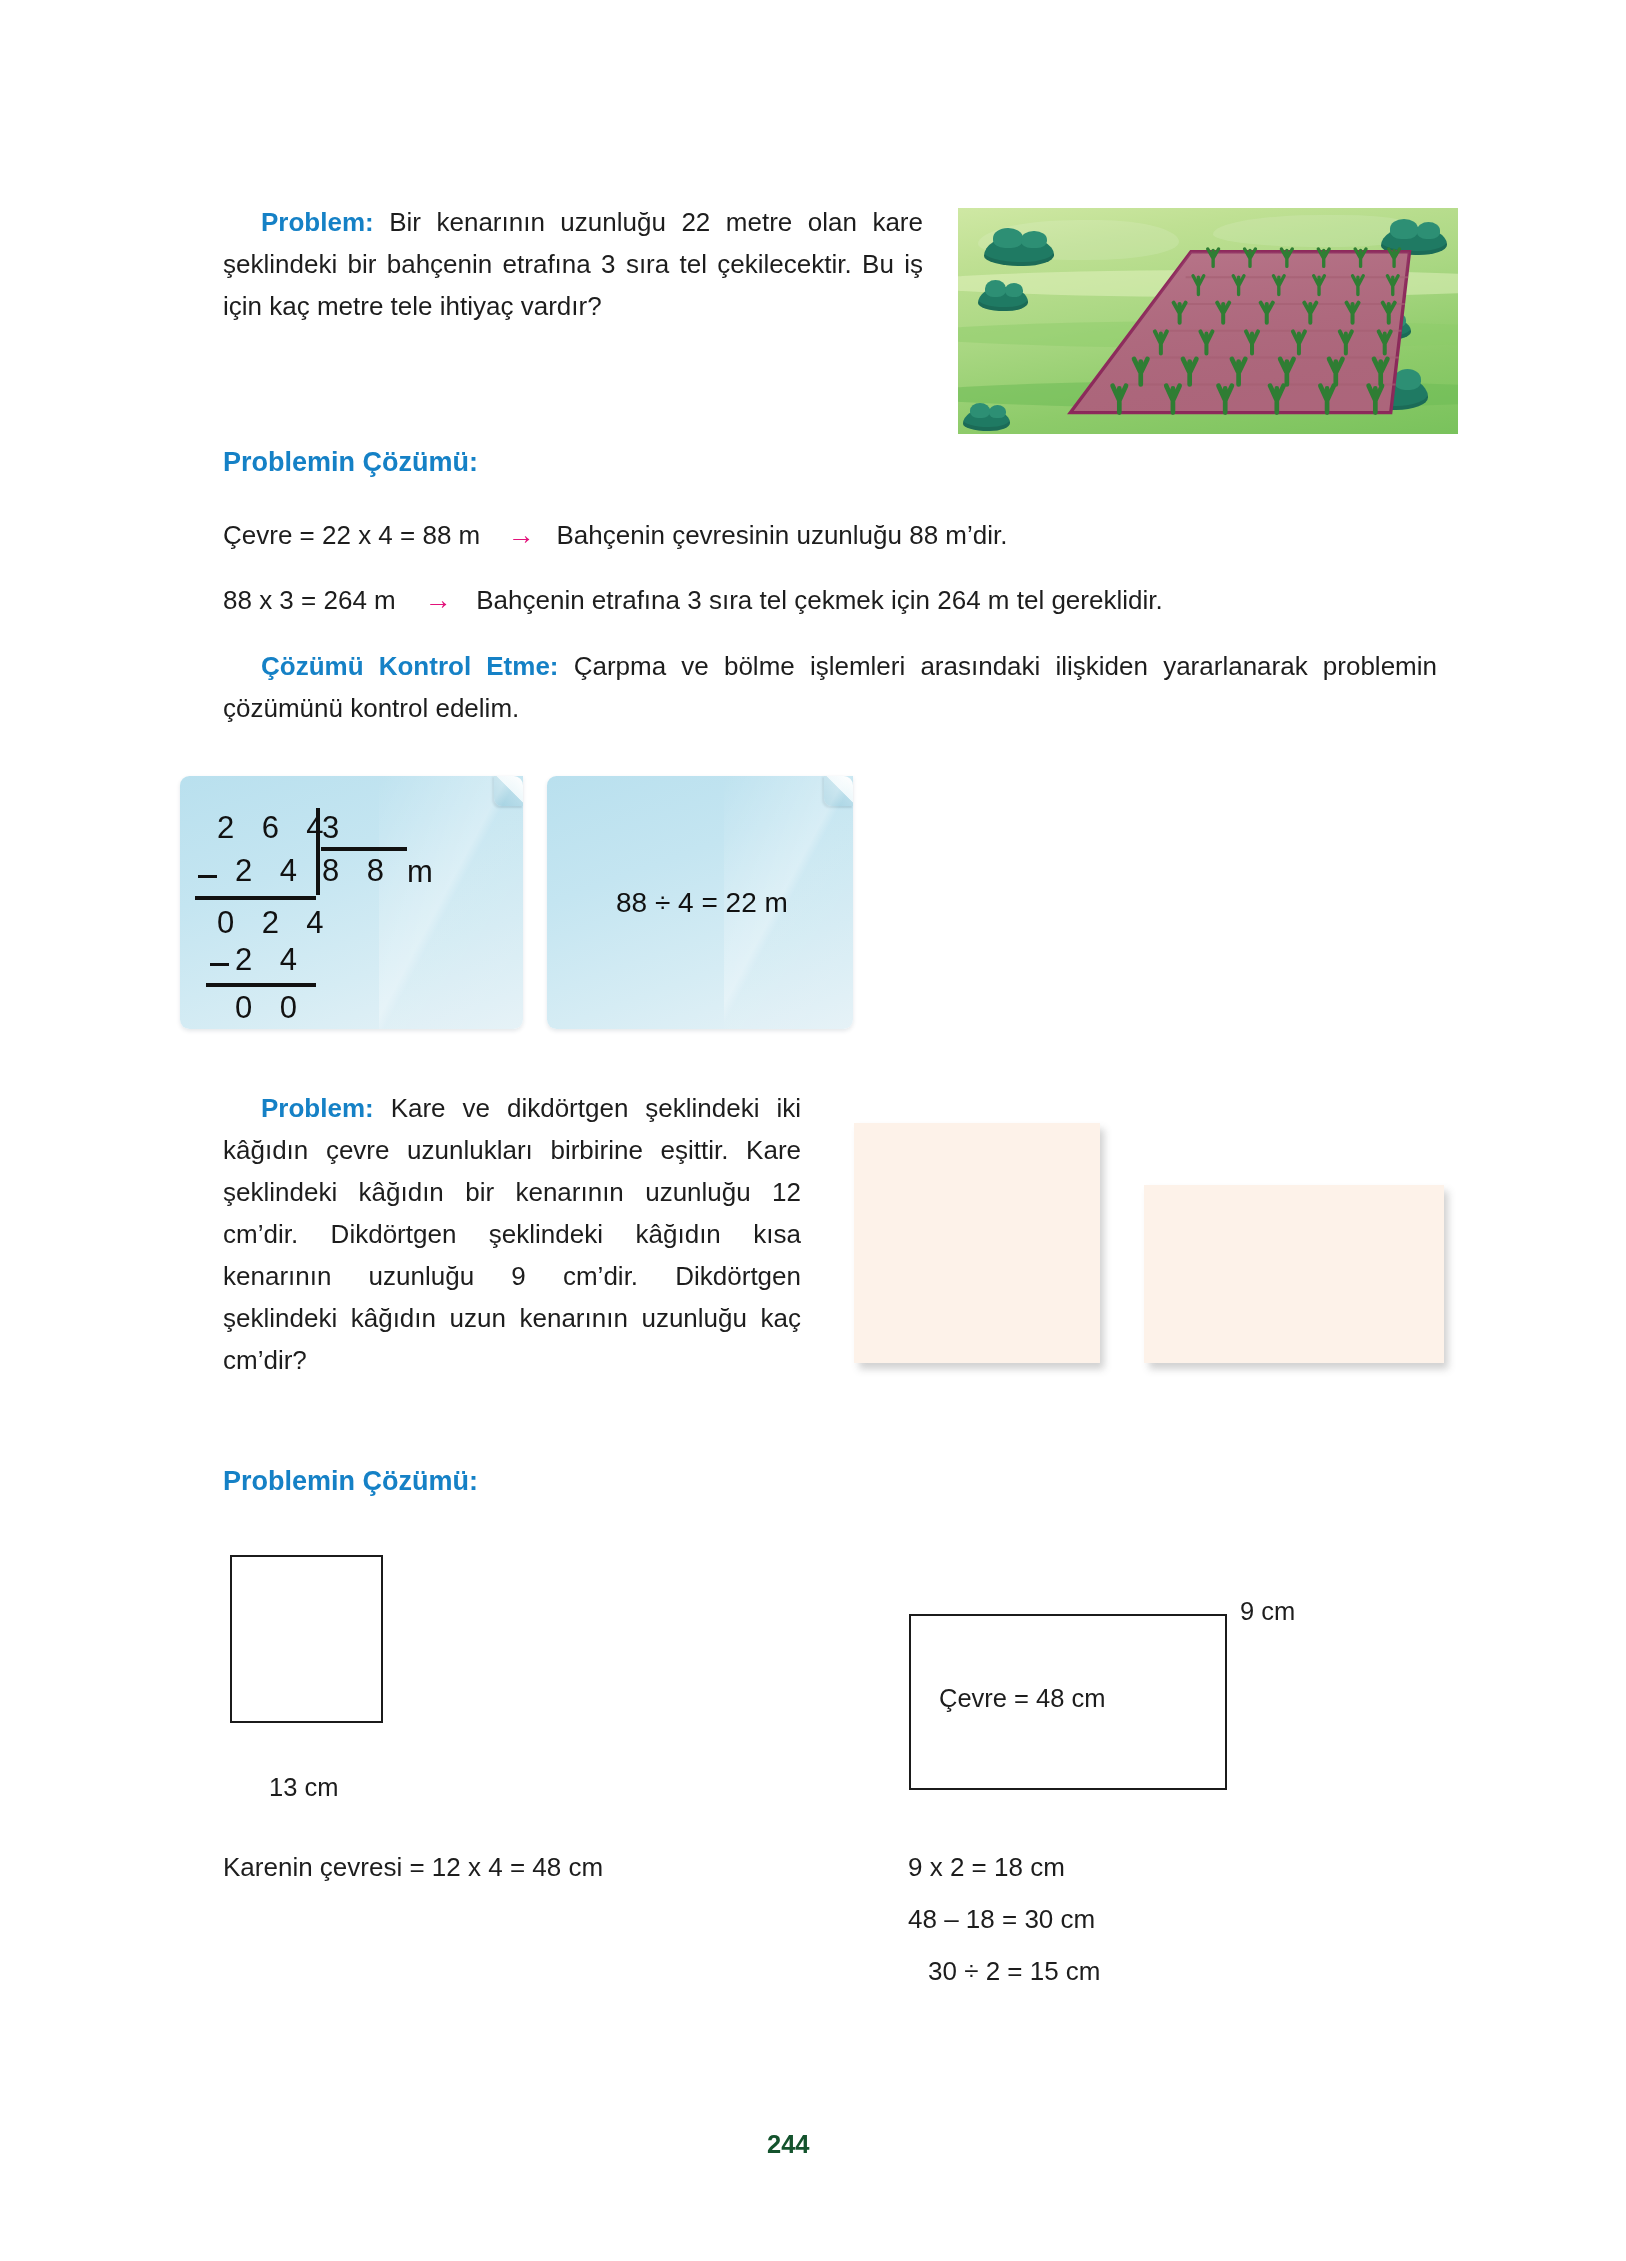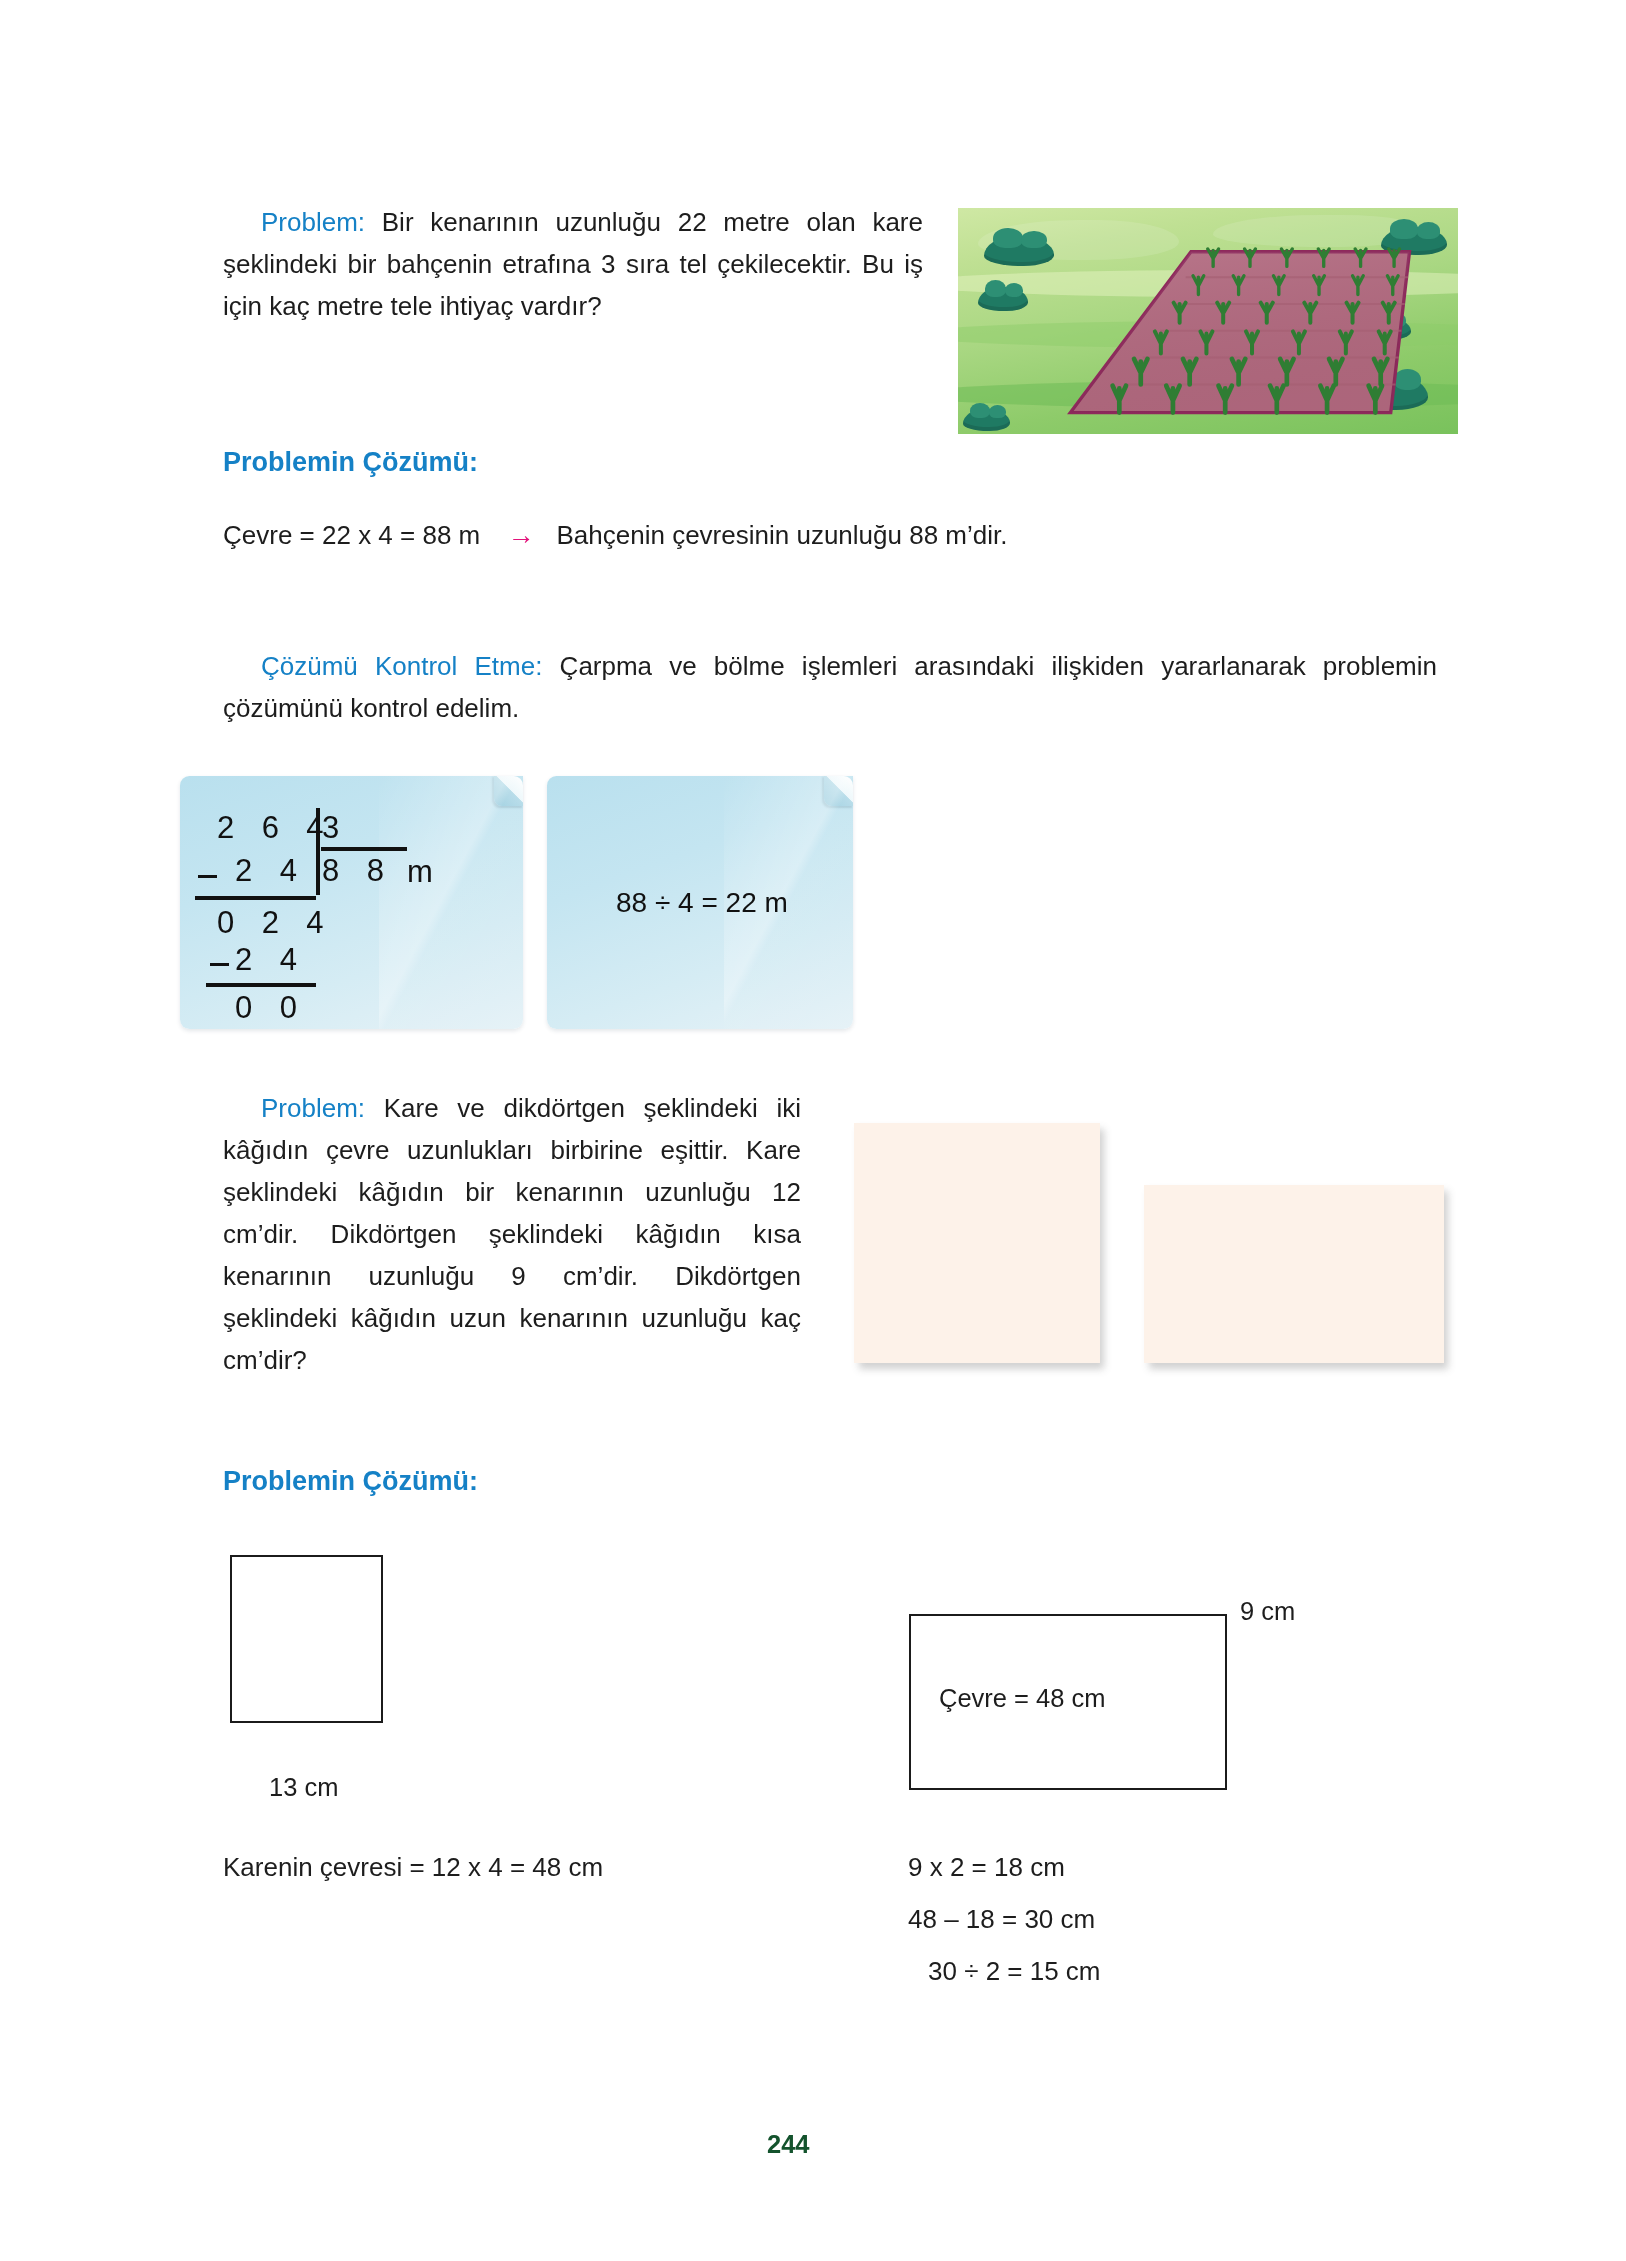--- a/index.html
+++ b/index.html
@@ -16,21 +16,21 @@
   .para {
     position:absolute;
     font-size:26px;
     line-height:42px;
     color:#1d1d1d;
     text-align:justify;
   }
   .lead { display:inline-block; width:38px; }
   .blue {
     color:#1581c6;
-    font-weight:normal;
+    font-weight:bold;
     margin-top:12px;
   }
   .line {
     position:absolute;
     font-size:26px;
     line-height:34px;
     white-space:nowrap;
     color:#1d1d1d;
   }
   .arrow {
@@ -313,20 +313,25 @@
   </div>
 
   <div class="heading" style="left:223px; top:447px;">Problemin Çözümü:</div>
 
   <div class="line" style="left:223px; top:518px;">
     <span>Çevre = 22 x 4 = 88 m</span>
     <span class="arrow" style="padding-left:20px; padding-right:14.8px;">→</span>
     <span>Bahçenin çevresinin uzunluğu 88 m’dir.</span>
   </div>
 
+  <div class="line" style="left:223px; top:583px;">
+    <span>88 x 3 = 264 m</span>
+    <span class="arrow" style="padding-left:21.5px; padding-right:17.5px;">→</span>
+    <span>Bahçenin etrafına 3 sıra tel çekmek için 264 m tel gereklidir.</span>
+  </div>
 
   <div class="para" style="left:223px; top:645px; width:1214px;">
     <span class="lead"></span><span class="blue">Çözümü Kontrol Etme:</span>
     <span>Çarpma ve bölme işlemleri arasındaki ilişkiden yararlanarak problemin çözümünü kontrol edelim.</span>
   </div>
 
   <div class="card" style="left:180px; top:776px; width:343px; height:253px;">
     <div class="fold"></div>
     <div class="sheen"></div>
 

